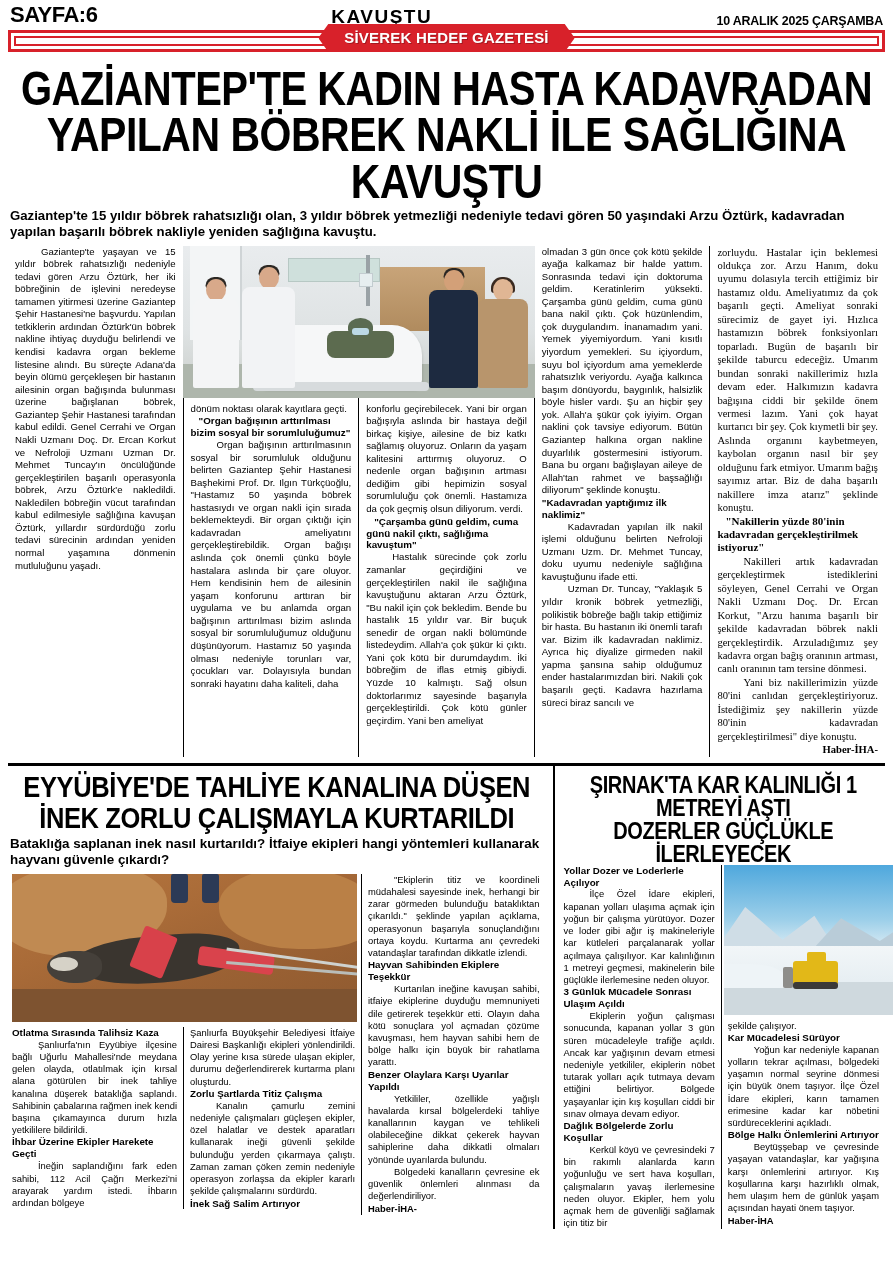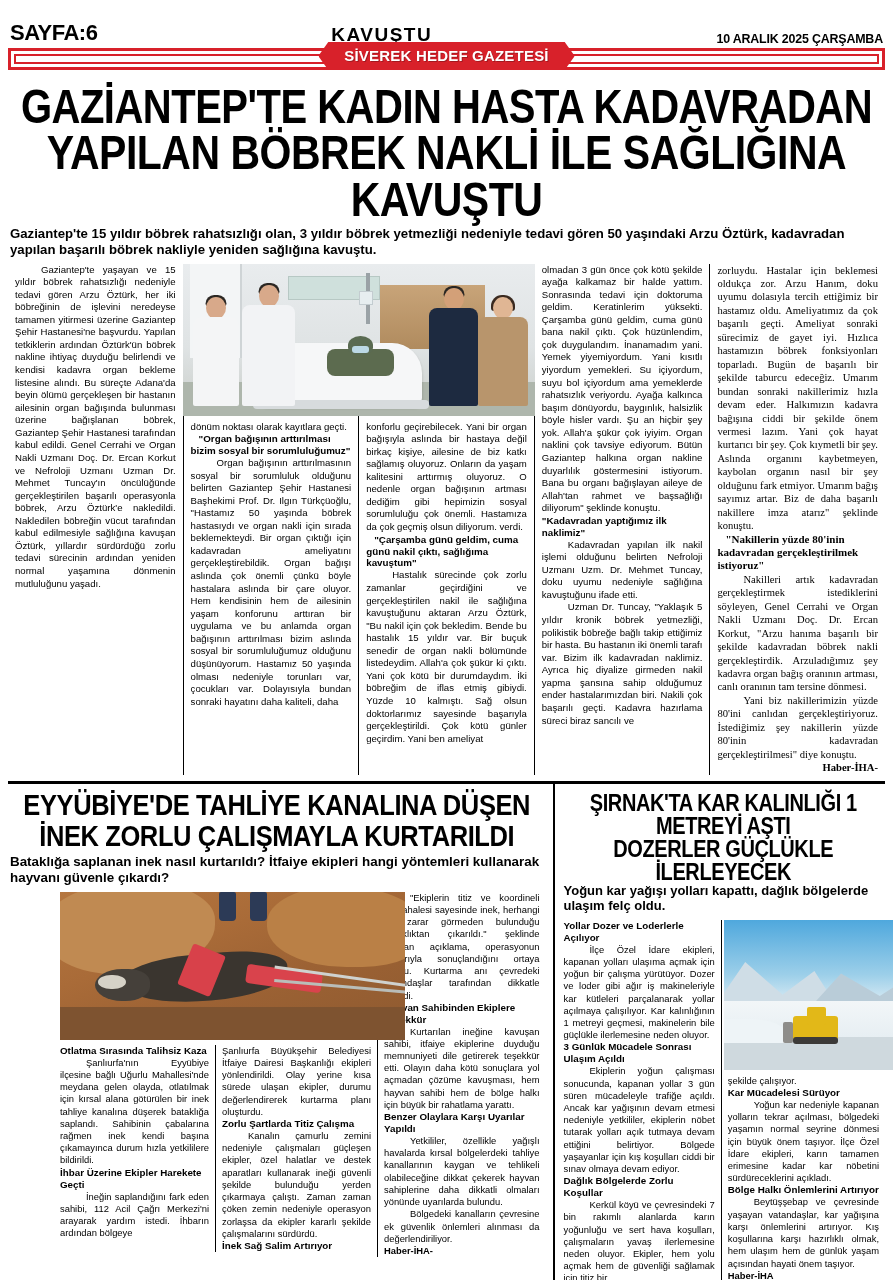--- a/index.html
+++ b/index.html
@@ -3,21 +3,21 @@
 <meta charset="utf-8">
 <style>
   * { box-sizing: border-box; margin: 0; padding: 0; }
   html, body {
     width: 893px; height: 1280px;
     background: #ffffff;
     font-family: "Liberation Sans", sans-serif;
     color: #000;
     overflow: hidden;
   }
-  .page { width: 893px; height: 1040px; position: relative; padding: 18px 6px; }
+  .page { width: 893px; height: 1040px; position: relative; padding: 0 6px; }
 
   
   .masthead {
     display: flex; align-items: flex-end; justify-content: space-between;
     padding: 4px 4px 2px 4px; height: 30px;
   }
   .masthead .pageno {
     font-family: "Liberation Sans", sans-serif;
     font-weight: bold; font-size: 22px; letter-spacing: -0.5px;
   }
@@ -265,21 +265,21 @@
   <div class="lower">
 
     <div class="lower-left">
       <h2 class="sub-headline big">
         <span>EYYÜBİYE'DE TAHLİYE KANALINA DÜŞEN</span><br>
         <span>İNEK ZORLU ÇALIŞMAYLA KURTARILDI</span>
       </h2>
       <div class="sub-deck">Bataklığa saplanan inek nasıl kurtarıldı? İtfaiye ekipleri hangi yöntemleri kullanarak hayvanı güvenle çıkardı?</div>
 
       <div class="lower-cols">
-        <div class="col" style="flex:2 1 0;padding-left:4px;margin-left:48px;">
+        <div class="col" style="flex:2 1 0;padding-left:4px;">
           <div class="photo cow" style="width:345px;">
             <div class="cow-bg"></div>
               <div class="cow-dirt1"></div>
               <div class="cow-dirt2"></div>
             <div class="cow-grass"></div>
               <div class="cow-mud"></div>
             <div class="cow-boot" style="left:46%;"></div>
               <div class="cow-boot" style="left:55%;"></div>
             <div class="cow-body"></div>
               <div class="cow-head"></div>
@@ -314,21 +314,20 @@
           <p class="noind"><span class="tag">Haber-İHA-</span></p>
         </div>
       </div>
     </div>
 
     <div class="lower-right">
       <h2 class="sub-headline small">
         <span>ŞIRNAK'TA KAR KALINLIĞI 1 METREYİ AŞTI</span><br>
         <span>DOZERLER GÜÇLÜKLE İLERLEYECEK</span>
       </h2>
-      <div class="sub-deck r">Yoğun kar yağışı yolları kapattı, dağlık bölgelerde ulaşım felç oldu.</div>
 
       <div class="lower-cols">
         <div class="col" style="padding-left:2px;">
           <h4 class="ni">Yollar Dozer ve Loderlerle Açılıyor</h4>
           <p>İlçe Özel İdare ekipleri, kapanan yolları ulaşıma açmak için yoğun bir çalışma yürütüyor. Dozer ve loder gibi ağır iş makineleriyle kar kütleleri parçalanarak yollar açılmaya çalışılıyor. Kar kalınlığının 1 metreyi geçmesi, makinelerin bile güçlükle ilerlemesine neden oluyor.</p>
           <h4 class="ni">3 Günlük Mücadele Sonrası Ulaşım Açıldı</h4>
           <p>Ekiplerin yoğun çalışması sonucunda, kapanan yollar 3 gün süren mücadeleyle trafiğe açıldı. Ancak kar yağışının devam etmesi nedeniyle yetkililer, ekiplerin nöbet tutarak yolları açık tutmaya devam ettiğini belirtiyor. Bölgede yaşayanlar için kış koşulları ciddi bir sınav olmaya devam ediyor.</p>
           <h4 class="ni">Dağlık Bölgelerde Zorlu Koşullar</h4>
           <p>Kerkül köyü ve çevresindeki 7 bin rakımlı alanlarda karın yoğunluğu ve sert hava koşulları, çalışmaların yavaş ilerlemesine neden oluyor. Ekipler, hem yolu açmak hem de güvenliği sağlamak için titiz bir</p>
         </div>

